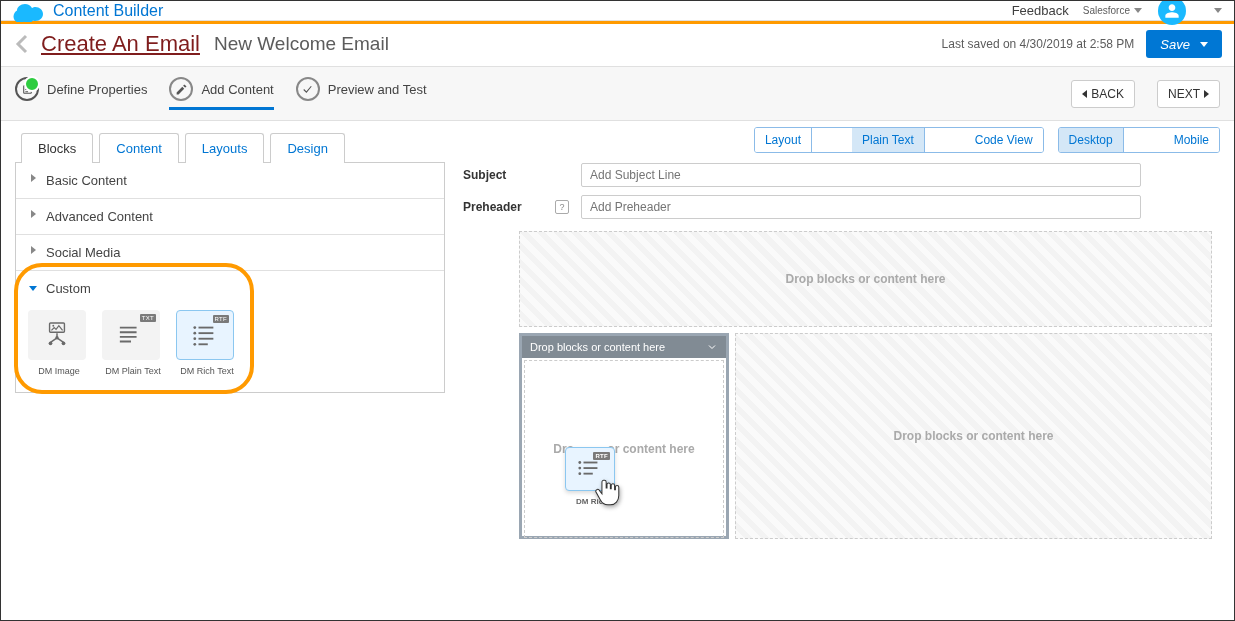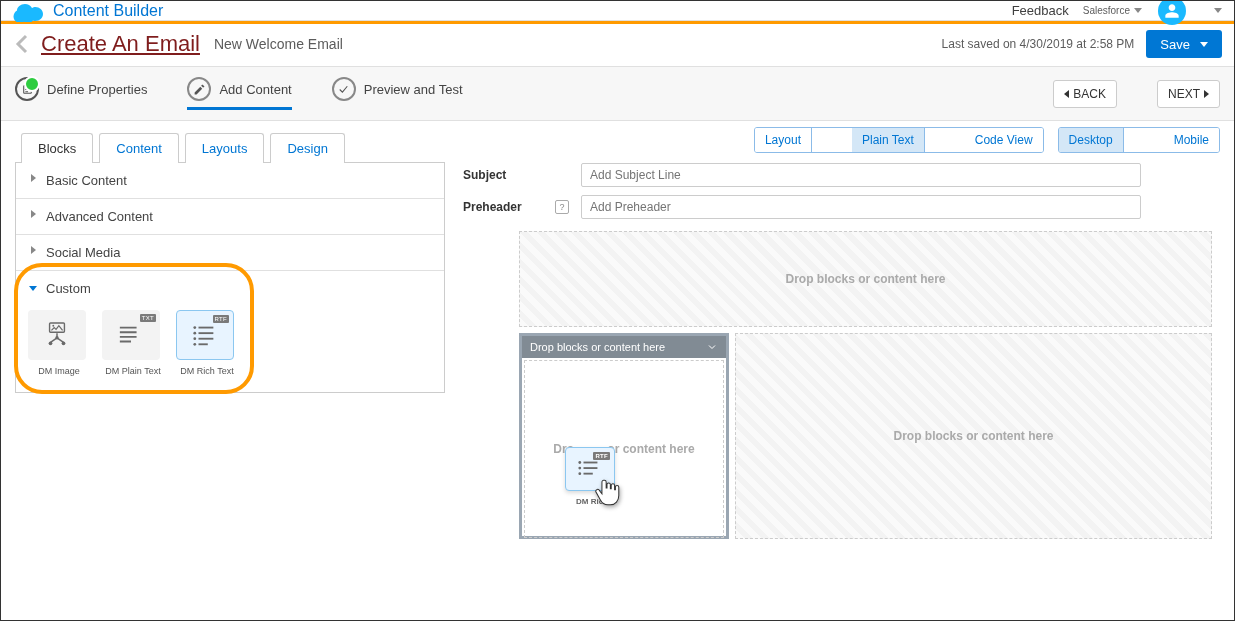--- a/index.html
+++ b/index.html
@@ -16,28 +16,28 @@
 .avatar svg { width: 16px; height: 16px; fill: #fff; }
 .far-caret { margin-right: 0; }
 
 
 .orange-line { height: 3px; background: #ff9a00; }
 
 
 .header-row { display: flex; align-items: center; padding: 6px 12px 8px 10px; }
 .back-chevron { width: 24px; height: 24px; margin-right: 6px; }
 .page-title { font-size: 22px; color: #7f1d1d; font-weight: 400; margin-right: 14px; text-decoration: underline; }
-.subtitle { font-size: 14px; color: #5c5c5c; }
+.subtitle { font-size: 19px; color: #5c5c5c; }
 .spacer { flex: 1; }
 .last-saved { font-size: 12px; color: #5c5c5c; margin-right: 12px; }
-.save-btn { background: #0077d4; color: #fff; border: none; border-radius: 3px; height: 28px; padding: 0 14px; font-size: 13px; display:flex; align-items:center; gap: 10px; cursor:pointer; }
+.save-btn { background: #0077d4; color: #fff; border: none; border-radius: 3px; height: 28px; padding: 0 14px; font-size: 13px; display:flex; align-items:center; gap: 10px; cursor:pointer;font-style:italic; }
 .save-btn .caret-down { border-top-color: #fff; }
 
 
-.steps-bar { background: #f7f7f7; border-top: 1px solid #e0e0e0; border-bottom: 1px solid #e0e0e0; padding: 10px 14px; display:flex; align-items:center; gap: 40px; }
+.steps-bar { background: #f7f7f7; border-top: 1px solid #e0e0e0; border-bottom: 1px solid #e0e0e0; padding: 10px 14px; display:flex; align-items:center; gap: 22px; }
 .step { display:flex; align-items:center; gap:8px; font-size: 13px; color: #444; padding-bottom: 6px; border-bottom: 3px solid transparent; cursor:pointer;}
 .step.active { border-bottom-color: #0176d3; }
 .step-icon { width: 24px; height: 24px; border: 2px solid #888; border-radius: 50%; display:flex; align-items:center; justify-content:center; position:relative;}
 .step-icon.check { border-color: #555; }
 .step-icon.done::after { content:""; position:absolute; top:-3px; right:-3px; width:12px; height:12px; border-radius:50%; background:#2ecc40; border:2px solid #fff;}
 .step-icon svg { width:13px; height:13px; stroke:#555; fill:none; stroke-width:2;}
 .step-icon.pencil svg { fill:#555; stroke:none; }
 .steps-spacer { flex:1; }
 .nav-btn { background:#fff; border:1px solid #ccc; border-radius:3px; height:28px; padding:0 10px; font-size:12px; color:#333; display:flex; align-items:center; gap:4px; cursor:pointer;}
 .nav-btn .tri-l { width:0;height:0;border-top:4px solid transparent;border-bottom:4px solid transparent;border-right:5px solid #333;}

